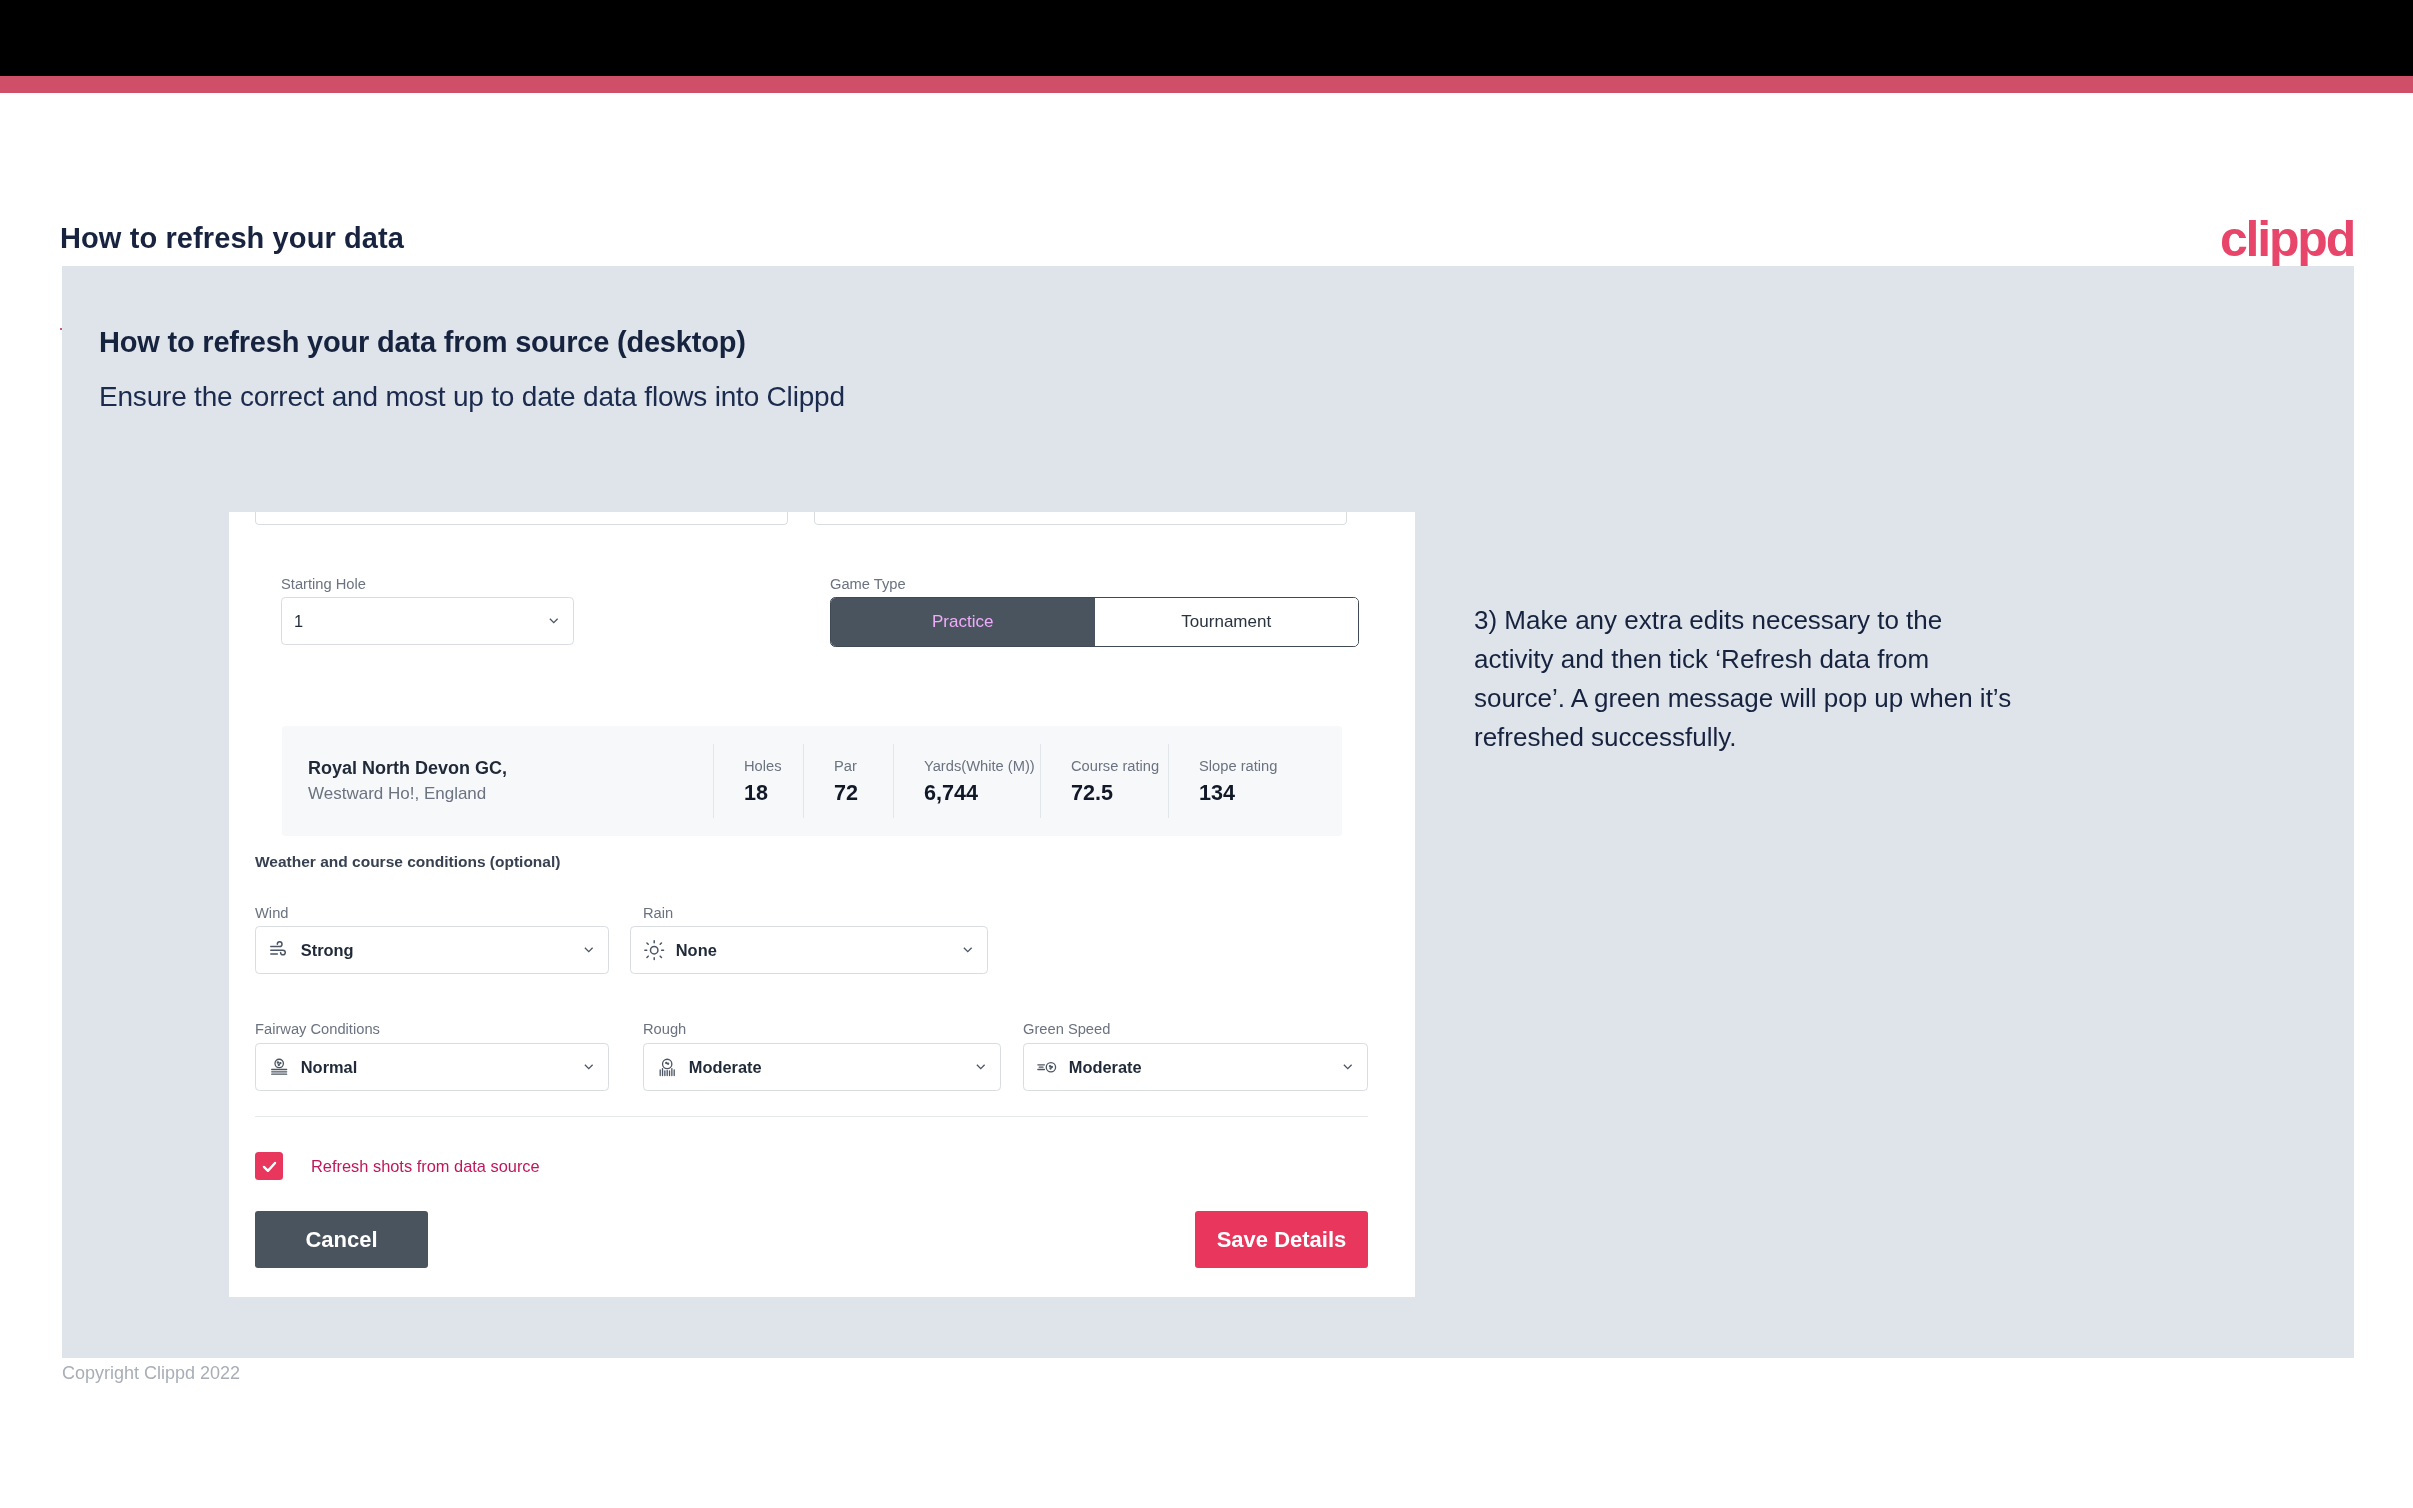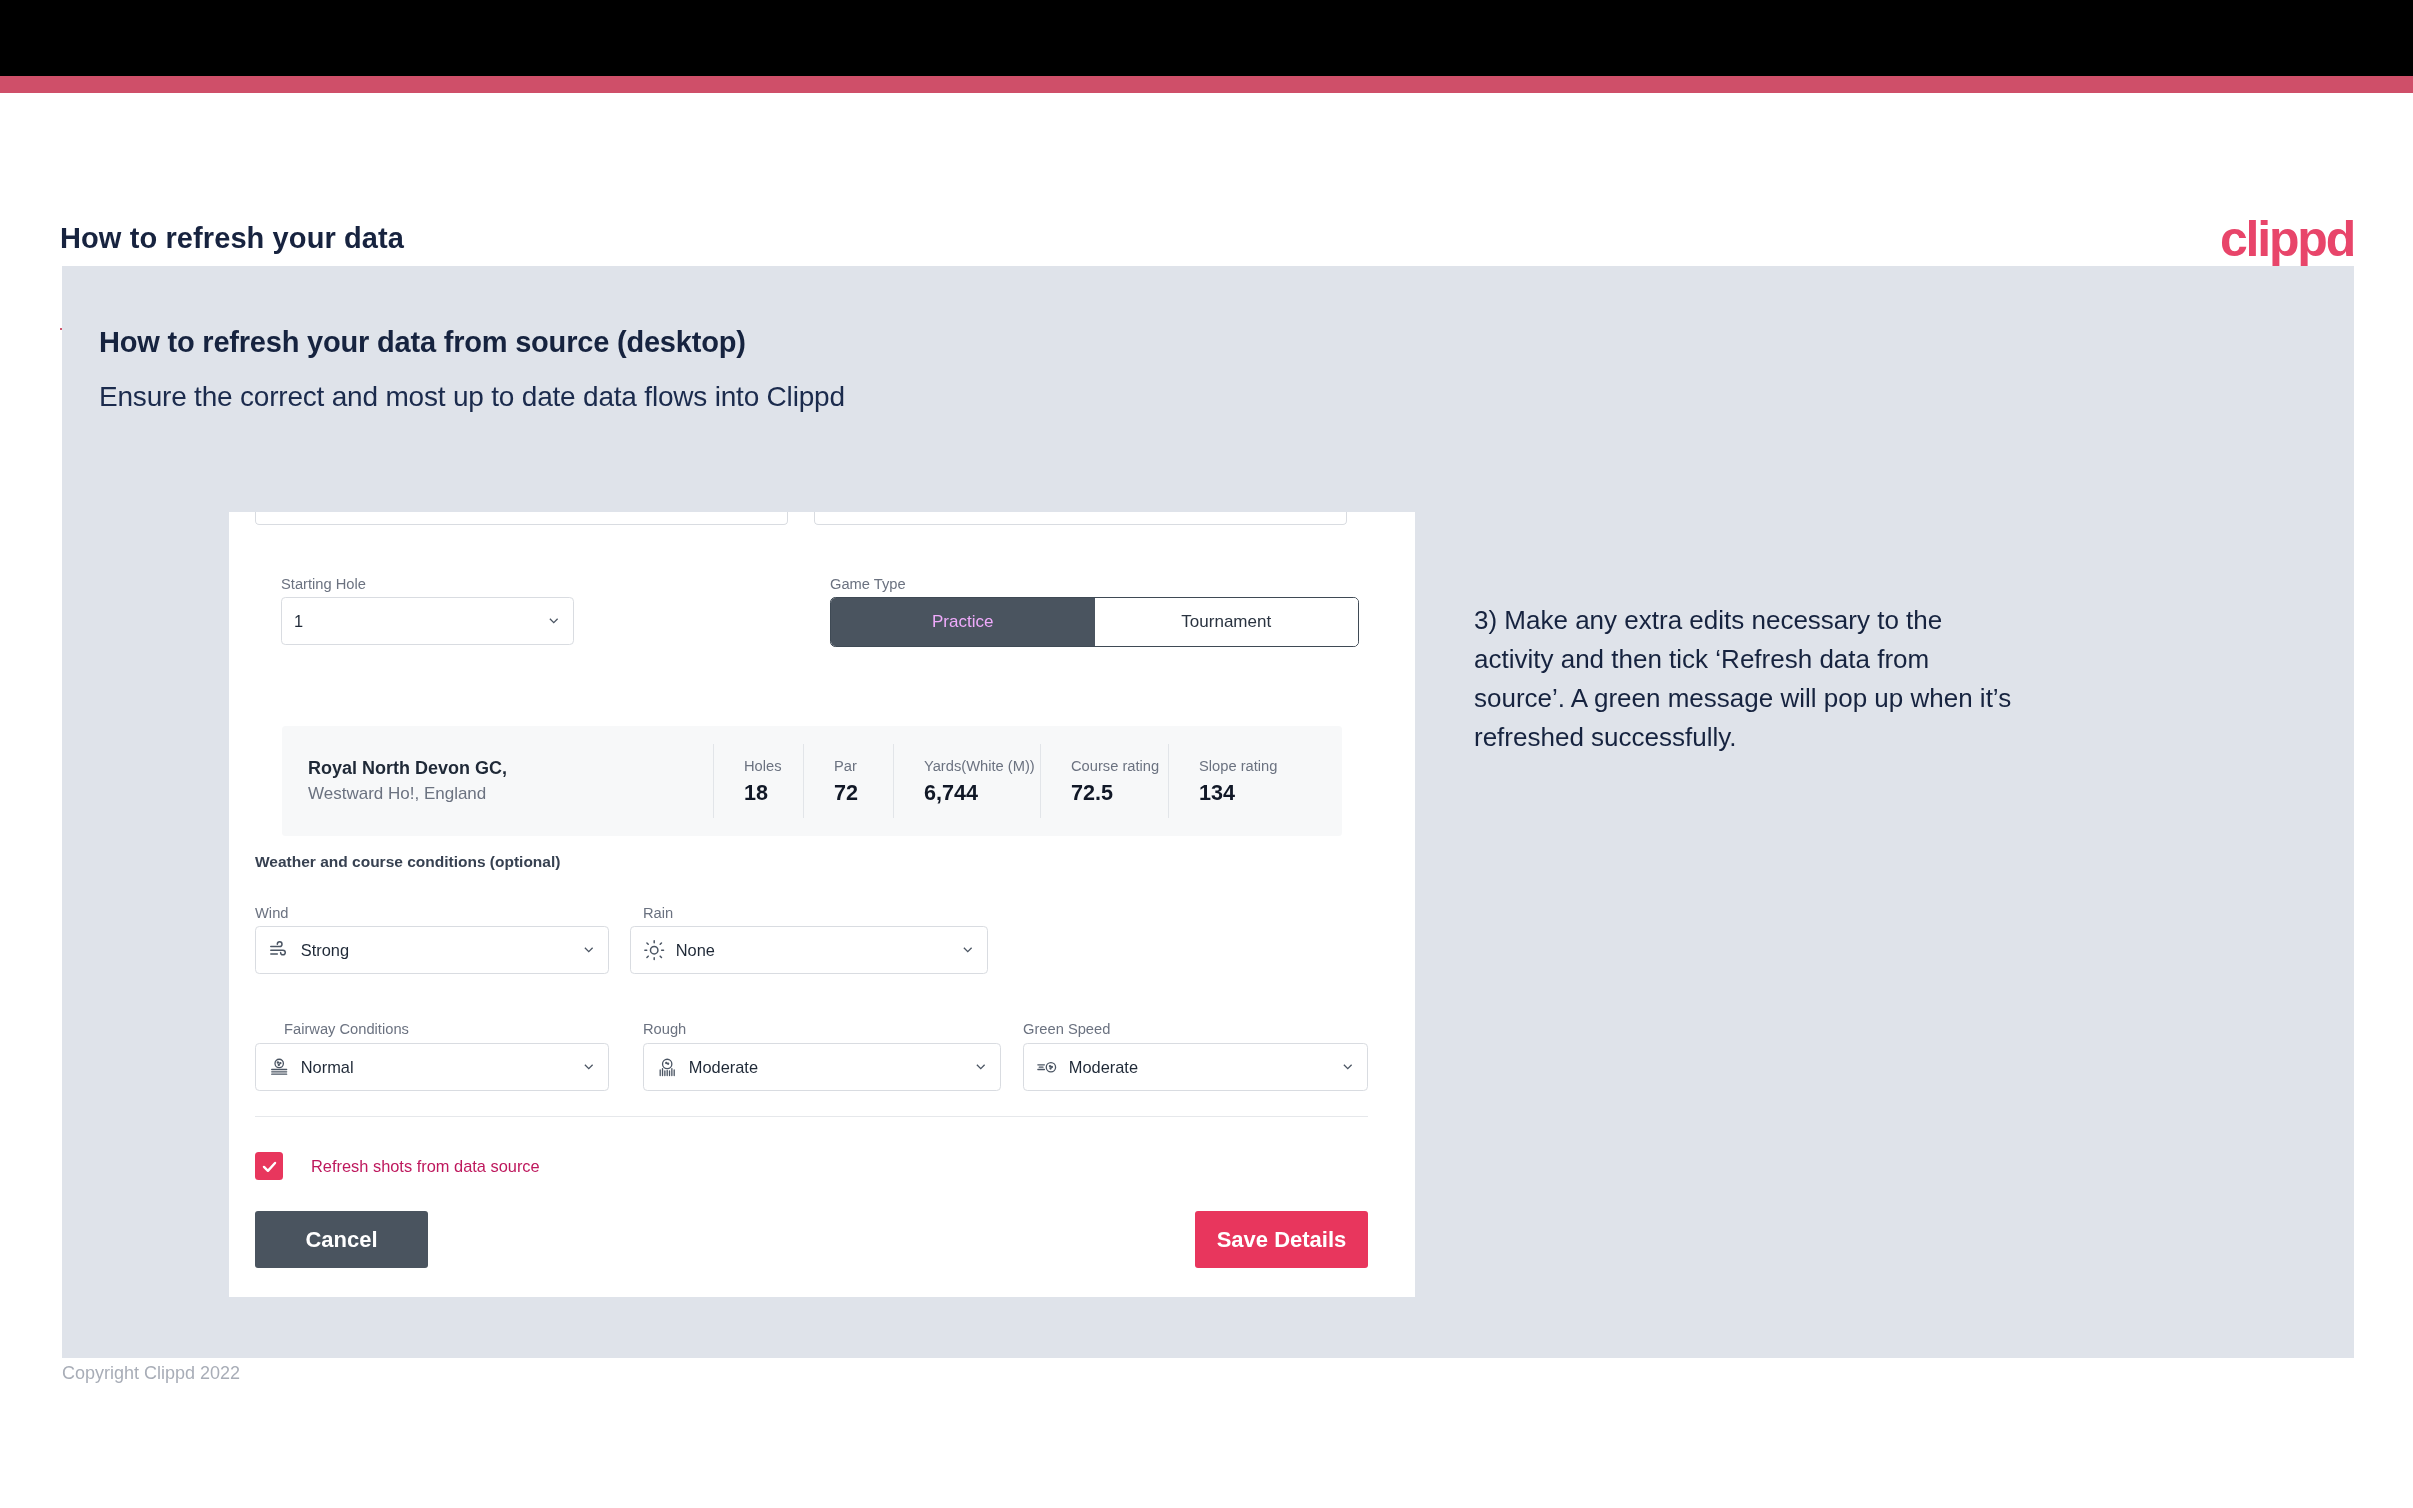--- a/index.html
+++ b/index.html
@@ -109,21 +109,21 @@
     border: 0.9px solid #d9dce1;
     border-radius: 4.3px;
     background: #ffffff;
     display: flex; align-items: center;
     padding: 0 12px;
   }
   .select-val {
     font-size: 16.4px; color: #1f2937;
     flex: 1; white-space: nowrap;
   }
-  .select-val.with-icon { margin-left: 10.4px; }
+  .select-val.with-icon { margin-left: 10.4px; font-weight: bold; }
   .chev {
     width: 15.5px; height: 15.5px;
     flex: 0 0 auto;
   }
   .ico {
     width: 22.4px; height: 22.4px;
     flex: 0 0 auto;
     display: block;
   }
 
@@ -289,21 +289,21 @@
     <svg class="ico" viewBox="0 0 24 24" fill="none" stroke="#4b5563" stroke-width="1.6" stroke-linecap="round">
       <circle cx="12" cy="12" r="4"></circle>
       <path d="M12 2v2M12 20v2M4.2 4.2l1.4 1.4M18.4 18.4l1.4 1.4M2 12h2M20 12h2M4.2 19.8l1.4-1.4M18.4 5.6l1.4-1.4"></path>
     </svg>
     <span class="select-val with-icon">None</span>
     <svg class="chev" viewBox="0 0 24 24" fill="none" stroke="#4b5563" stroke-width="2">
         <path d="M6 9l6 6 6-6"></path>
       </svg>
   </div>
 
-  <div class="fld-label" style="left:26px; top:509px;margin-left:29px;">Fairway Conditions</div>
+  <div class="fld-label" style="left:26px; top:509px;">Fairway Conditions</div>
   <div class="select-box" style="left:26px; top:531px; width:354px;">
     <svg class="ico" viewBox="0 0 24 24" fill="none" stroke="#4b5563" stroke-width="1.4" stroke-linecap="round">
       <circle cx="12" cy="8" r="4.5"></circle>
       <circle cx="10.6" cy="7" r="0.6" fill="#4b5563"></circle>
       <circle cx="13.2" cy="7.6" r="0.6" fill="#4b5563"></circle>
       <circle cx="11.6" cy="9.5" r="0.6" fill="#4b5563"></circle>
       <path d="M4 14.5h16M4 17h16M4 19.5h16"></path>
     </svg>
     <span class="select-val with-icon">Normal</span>
     <svg class="chev" viewBox="0 0 24 24" fill="none" stroke="#4b5563" stroke-width="2">

